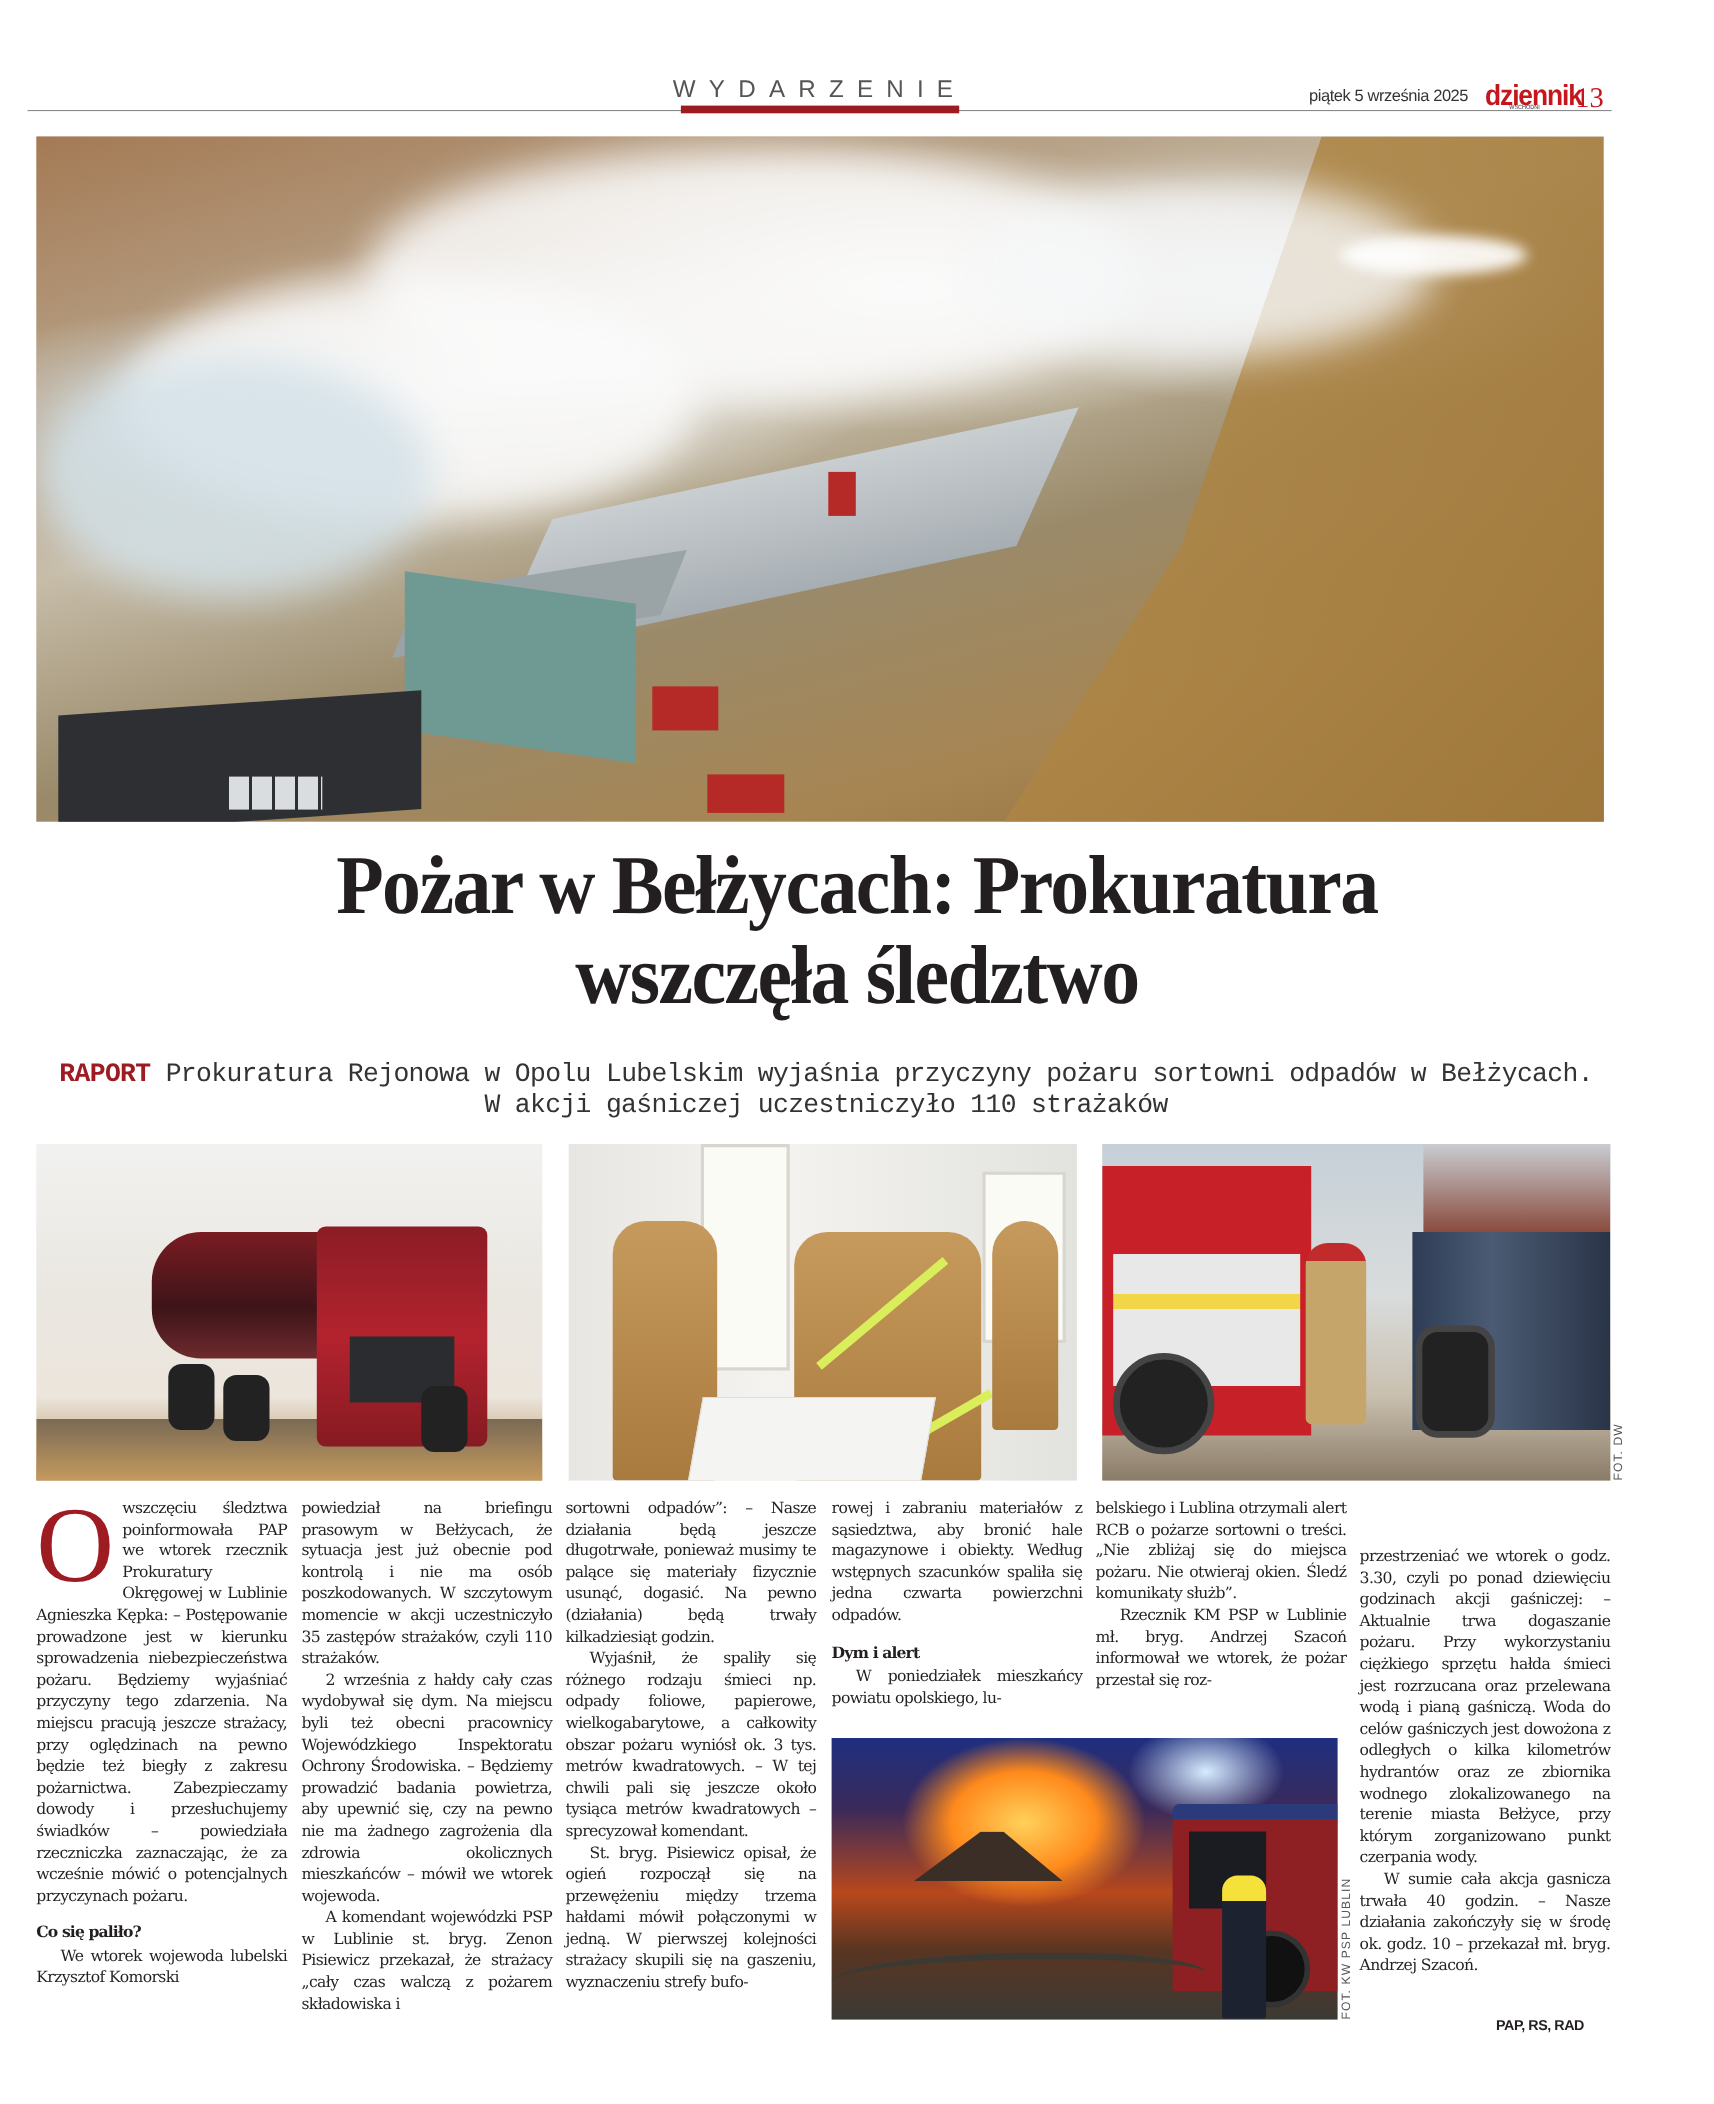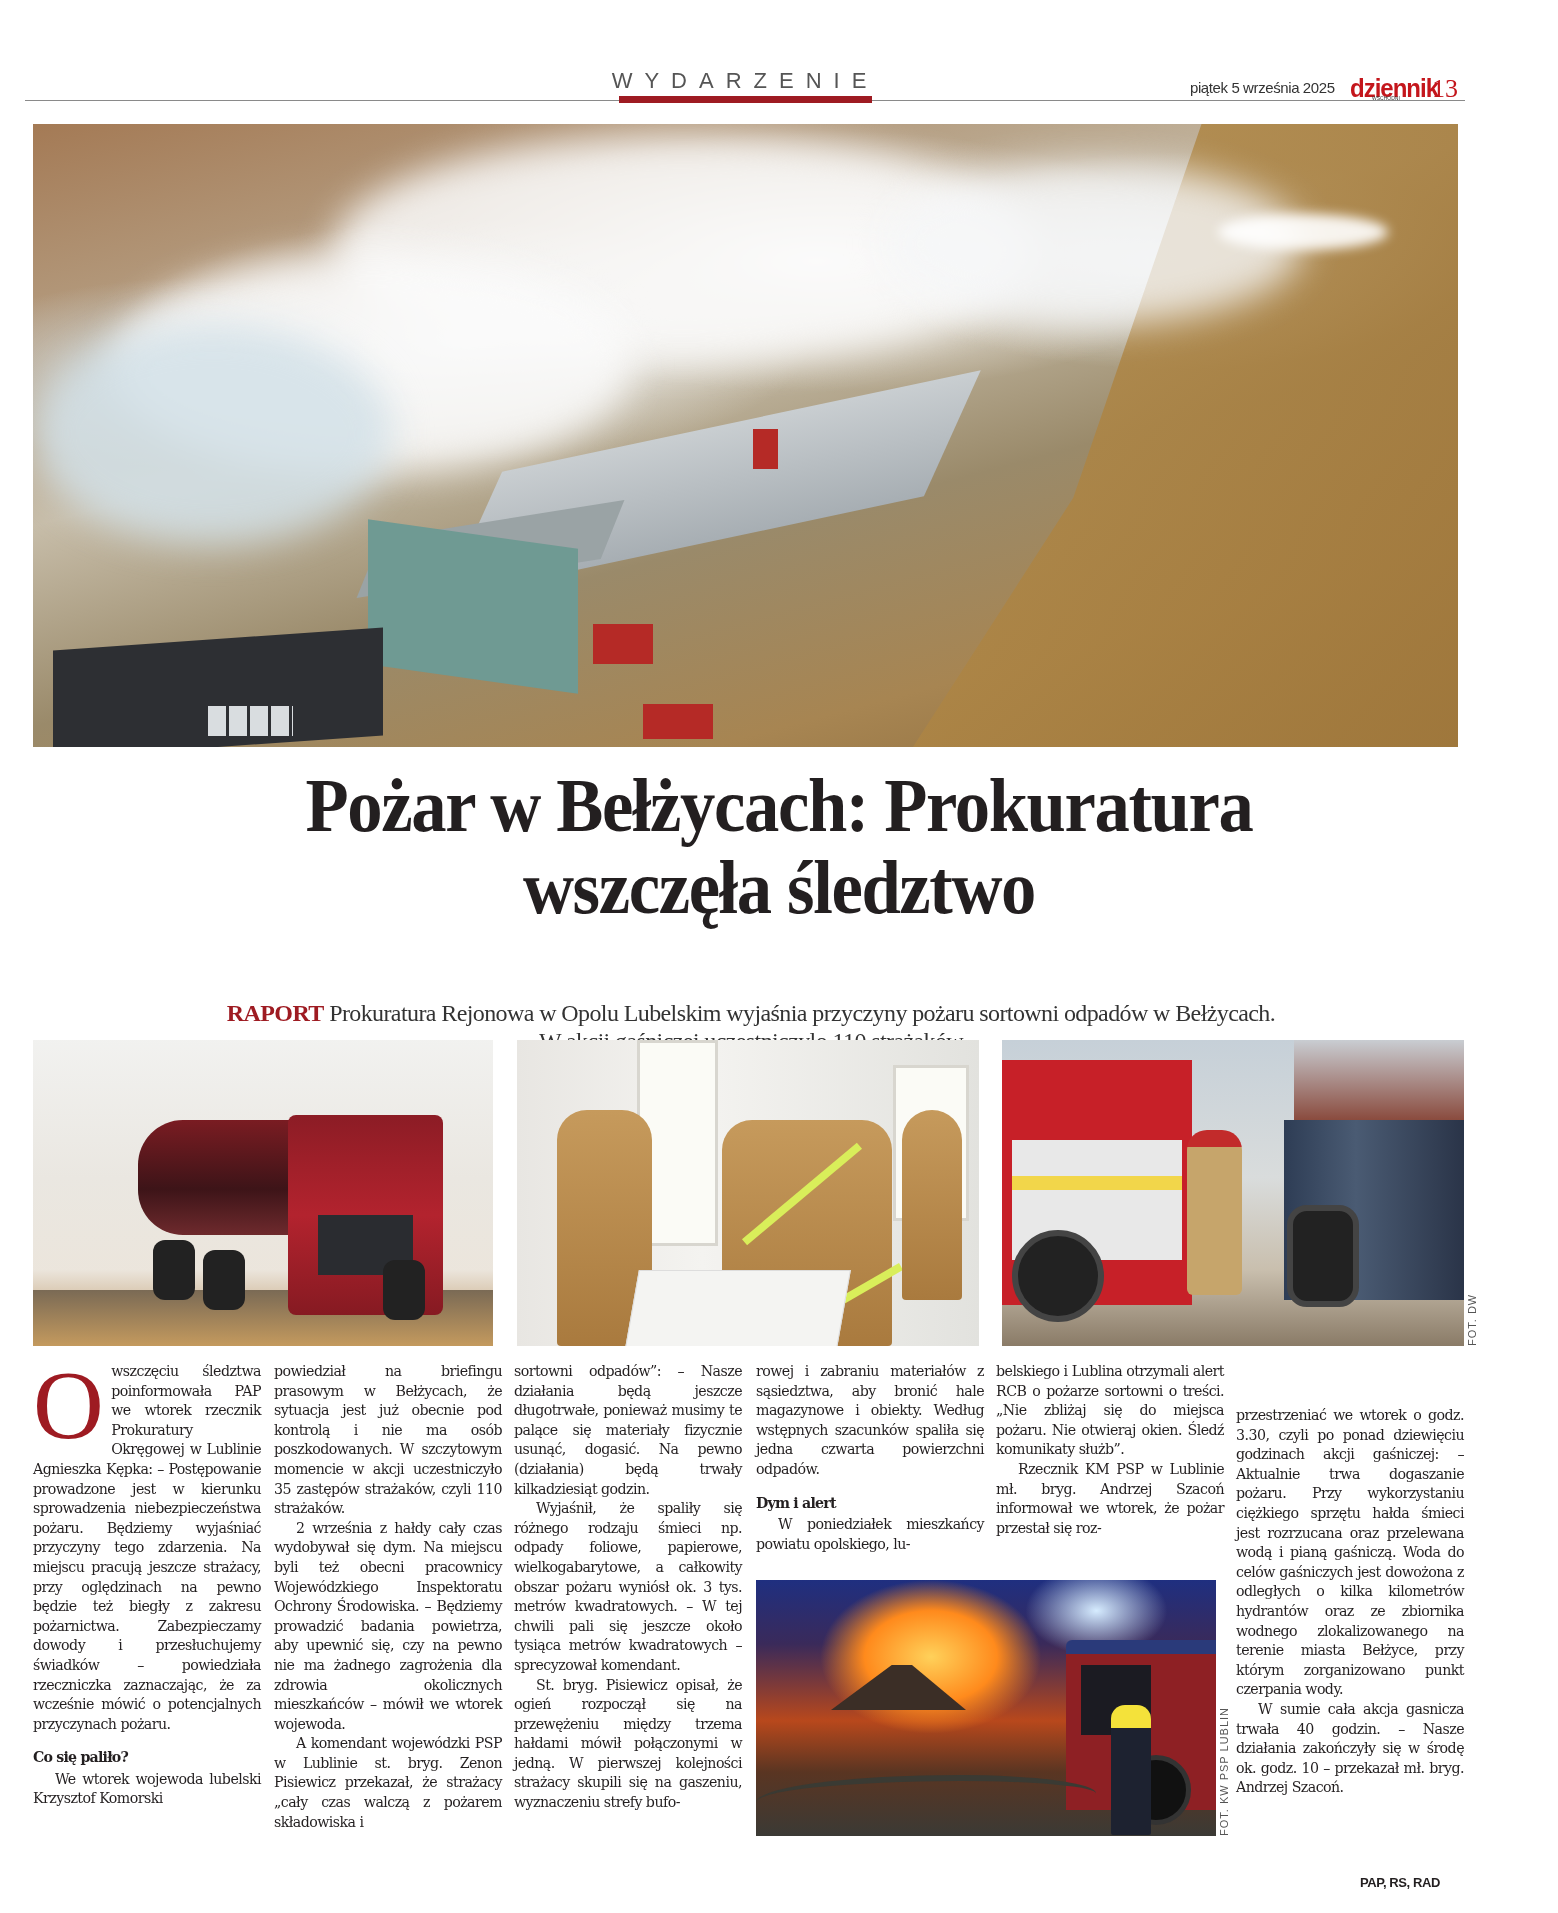--- a/index.html
+++ b/index.html
@@ -30,21 +30,21 @@
   .hero-photo .bldg-main { position:absolute; left:470px; top:295px; width:420px; height:130px; background:linear-gradient(180deg,#c9ced1,#a7aeb3); transform:skewX(-35deg) rotate(-14deg); }
   .hero-photo .bldg-green { position:absolute; left:335px; top:410px; width:210px; height:145px; background:#6f9a93; transform:skewY(8deg); }
   .hero-photo .bldg-green-roof { position:absolute; left:345px; top:395px; width:225px; height:60px; background:#9aa3a5; transform:skewX(-30deg) rotate(-10deg); }
   .hero-photo .bldg-dark { position:absolute; left:20px; top:515px; width:330px; height:108px; background:#2d2f33; transform:skewY(-4deg); }
   .hero-photo .solar { position:absolute; left:175px; top:582px; width:85px; height:30px; background:repeating-linear-gradient(90deg,#d9dde0 0 18px,#2d2f33 18px 21px); }
   .hero-photo .truck { position:absolute; background:#b52a26; }
   .hero-photo .spray { position:absolute; right:70px; top:90px; width:170px; height:36px; background:rgba(255,255,255,0.9); filter:blur(6px); border-radius:50%; }
 
   
   .headline { position:absolute; left:0; top:764px; width:1558px; text-align:center; font-family:"Liberation Serif", serif; font-weight:bold; font-size:76px; line-height:82px; color:#231f20; letter-spacing:-1.5px; transform:scaleX(0.93); transform-origin:center; }
-  .deck { position:absolute; left:0; top:999px; width:1502px; text-align:center; font-family:Liberation Serif, serif; font-size:24px; line-height:28px; color:#333; letter-spacing:-0.6px; }
+  .deck { position:absolute; left:0; top:964px; width:1502px; text-align:center; font-family:Liberation Mono, monospace; font-size:24px; line-height:28px; color:#333; letter-spacing:-0.6px; }
   .deck .kicker { color:#9e1b22; font-weight:bold; }
 
   
   .photo { position:absolute; overflow:hidden; }
   .photo-truck { left:33px; top:1040px; width:460px; height:306px;
     background:
       linear-gradient(180deg, rgba(240,240,238,0.9) 0%, rgba(220,215,205,0.6) 45%, rgba(190,170,140,0.3) 75%, #b38a55 100%);
   }
   .photo-truck .tank { position:absolute; left:105px; top:80px; width:200px; height:115px; background:linear-gradient(180deg,#7a1c22,#3d1418 60%,#6e2a2d); border-radius:45px 10px 10px 45px; }
   .photo-truck .cab { position:absolute; left:255px; top:75px; width:155px; height:200px; background:linear-gradient(180deg,#8c1c25,#b3232e 50%,#861a22); border-radius:8px; }
@@ -70,21 +70,21 @@
   .photo-tankers .wheel { position:absolute; width:80px; height:80px; border-radius:50%; background:#222; border:6px solid #444; }
 
   .credit-v { position:absolute; font-family:"Liberation Sans", sans-serif; font-size:11px; color:#555; letter-spacing:1px; transform:rotate(-90deg); transform-origin:left top; white-space:nowrap; }
 
   
   .col { position:absolute; top:1362px; width:228px; font-family:"DejaVu Serif", serif; font-size:14.2px; line-height:19.6px; color:#231f20; text-align:justify; hyphens:manual; letter-spacing:-0.55px; }
   .col p { margin:0; text-indent:22px; }
   .col p.noindent { text-indent:0; }
   .col h3 { margin:14px 0 2px 0; font-family:"DejaVu Serif", serif; font-weight:bold; font-size:14.2px; letter-spacing:-0.8px; }
   .dropcap { float:left; font-family:"Liberation Serif", serif; font-size:98px; line-height:78px; color:#9e1b22; margin:4px 8px 0 0; }
-  .byline { position:absolute; left:1360px; top:1875px; font-family:"Liberation Sans", sans-serif; font-weight:bold; font-size:13px; color:#231f20; letter-spacing:-0.4px; }
+  .byline { position:absolute; left:1360px; top:1833px; font-family:"Liberation Sans", sans-serif; font-weight:bold; font-size:13px; color:#231f20; letter-spacing:-0.4px; }
 
   
   .photo-night { left:756px; top:1580px; width:460px; height:256px;
     background:
       radial-gradient(ellipse 32% 40% at 38% 30%, #ffd15a, #ff8a1c 45%, rgba(255,110,20,0) 75%),
       radial-gradient(ellipse 22% 25% at 74% 12%, #d6ecff, rgba(60,110,220,0) 70%),
       linear-gradient(180deg, #1f2f80 0%, #3a2a5a 25%, #b8481c 55%, #5a3522 75%, #3b3a35 100%); }
   .photo-night .heap { position:absolute; left:75px; top:85px; width:135px; height:45px; background:#3b2e26; clip-path:polygon(0 100%, 45% 0, 60% 0, 100% 100%); }
   .photo-night .engine { position:absolute; left:310px; top:60px; width:150px; height:170px; background:linear-gradient(180deg,#2a3a7a 0 8%, #8e2024 8% 100%); border-radius:6px 0 0 0; }
   .photo-night .engine .door { position:absolute; left:15px; top:25px; width:70px; height:70px; background:#1b1b22; }

